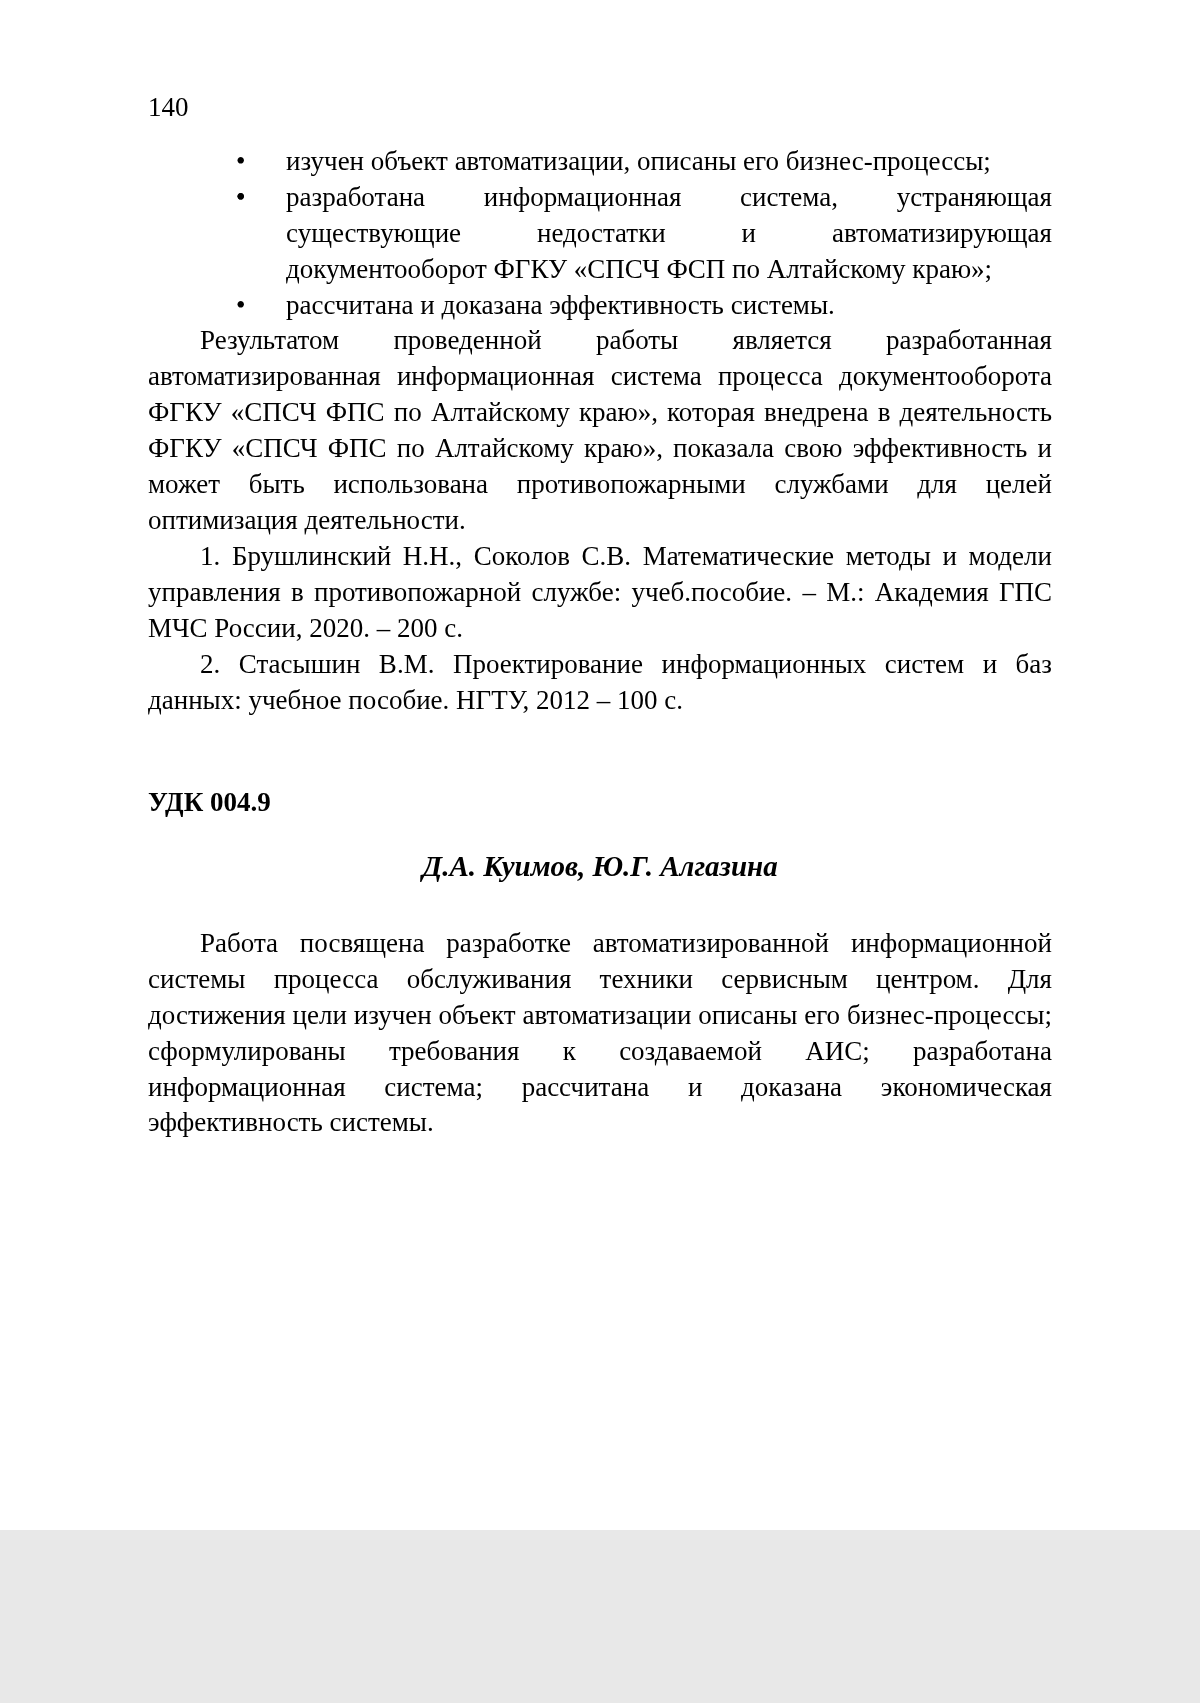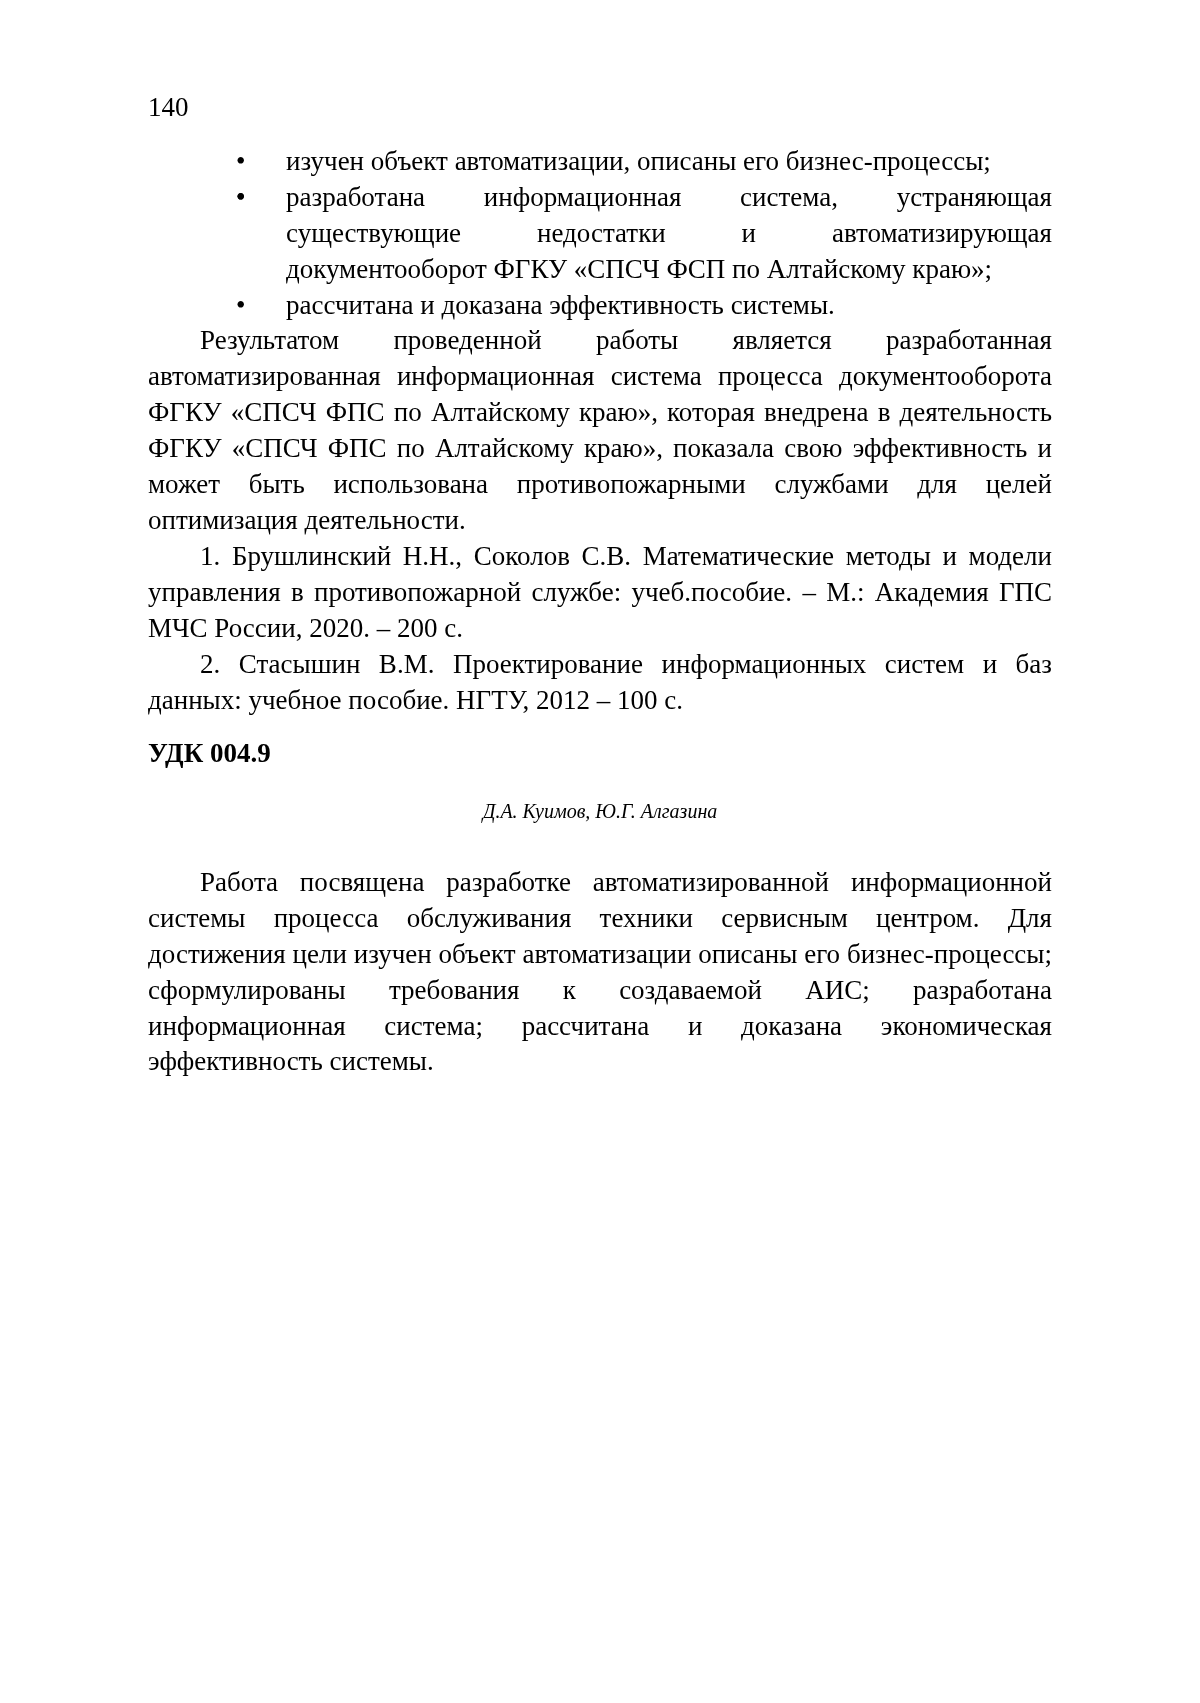--- a/index.html
+++ b/index.html
@@ -3,21 +3,21 @@
 <meta charset="utf-8">
 <style>
   html, body {
     margin: 0;
     padding: 0;
     background: #e8e8e8;
   }
   .page {
     position: relative;
     width: 1200px;
-    height: 1703px;
+    height: 1530px;
     margin: 0 auto;
     background: #ffffff;
     box-sizing: border-box;
     padding: 90px 148px 0 148px;
     font-family: "Liberation Serif", "DejaVu Serif", serif;
     font-size: 27px;
     line-height: 1.33;
     color: #000000;
     overflow: hidden;
   }
@@ -49,34 +49,34 @@
     top: 0;
   }
   .bib-heading {
     font-weight: bold;
     margin: 34px 0 22px 0;
     text-indent: 52px;
     font-size: 27px;
   }
   .udc {
     font-weight: bold;
-    margin-top: 18px;
+    margin-top: 67px;
   }
   .article-title {
     font-weight: bold;
     text-align: center;
     font-size: 29px;
     line-height: 1.42;
     margin: 50px 10px 0 10px;
   }
   .authors {
-    font-weight: normal;
+    font-weight: bold;
     font-style: italic;
     text-align: center;
-    font-size: 20px;
+    font-size: 29px;
     margin-top: 26px;
   }
   .affiliation {
     font-style: italic;
     text-align: center;
     font-size: 28px;
     line-height: 1.35;
     margin-top: 8px;
   }
   .abstract {

